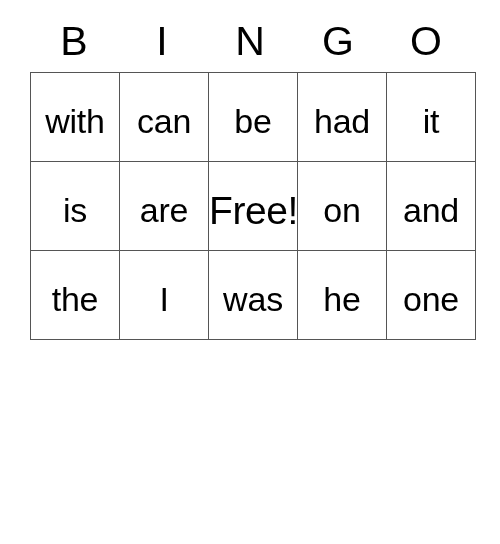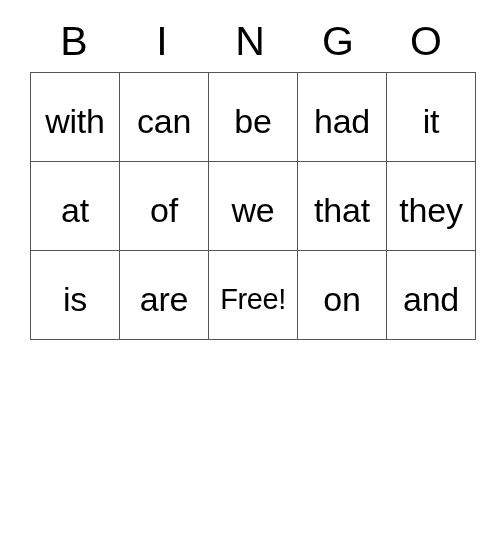--- a/index.html
+++ b/index.html
@@ -66,21 +66,21 @@
   .cell-text {
     display: block;
     font-size: 34px;
     line-height: 1;
     white-space: nowrap;
     letter-spacing: -0.2px;
     margin-top: 8px;
   }
   
   td.free-space .cell-text {
-    font-size: 29px;
+    font-size: 39px;
     letter-spacing: -0.4px;
   }
 </style>
 </head>
 <body>
 
 <div id="bingo-card">
 
   <div id="header-row">
     <div class="header-cell">
@@ -114,48 +114,48 @@
           </td>
         <td>
             <span class="cell-text">had</span>
           </td>
         <td>
             <span class="cell-text">it</span>
           </td>
       </tr>
       <tr>
         <td>
-            <span class="cell-text">at</span>
-          </td>
-        <td>
-            <span class="cell-text">of</span>
-          </td>
-        <td>
-            <span class="cell-text">we</span>
-          </td>
-        <td>
-            <span class="cell-text">that</span>
-          </td>
-        <td>
-            <span class="cell-text">they</span>
-          </td>
-      </tr>
-      <tr>
-        <td>
             <span class="cell-text">is</span>
           </td>
         <td>
             <span class="cell-text">are</span>
           </td>
         <td class="free-space">
             <span class="cell-text">Free!</span>
           </td>
         <td>
             <span class="cell-text">on</span>
           </td>
         <td>
             <span class="cell-text">and</span>
           </td>
       </tr>
+      <tr>
+        <td>
+            <span class="cell-text">the</span>
+          </td>
+        <td>
+            <span class="cell-text">I</span>
+          </td>
+        <td>
+            <span class="cell-text">was</span>
+          </td>
+        <td>
+            <span class="cell-text">he</span>
+          </td>
+        <td>
+            <span class="cell-text">one</span>
+          </td>
+      </tr>
     </tbody>
   </table>
 
 </div>
 
 </body></html>

